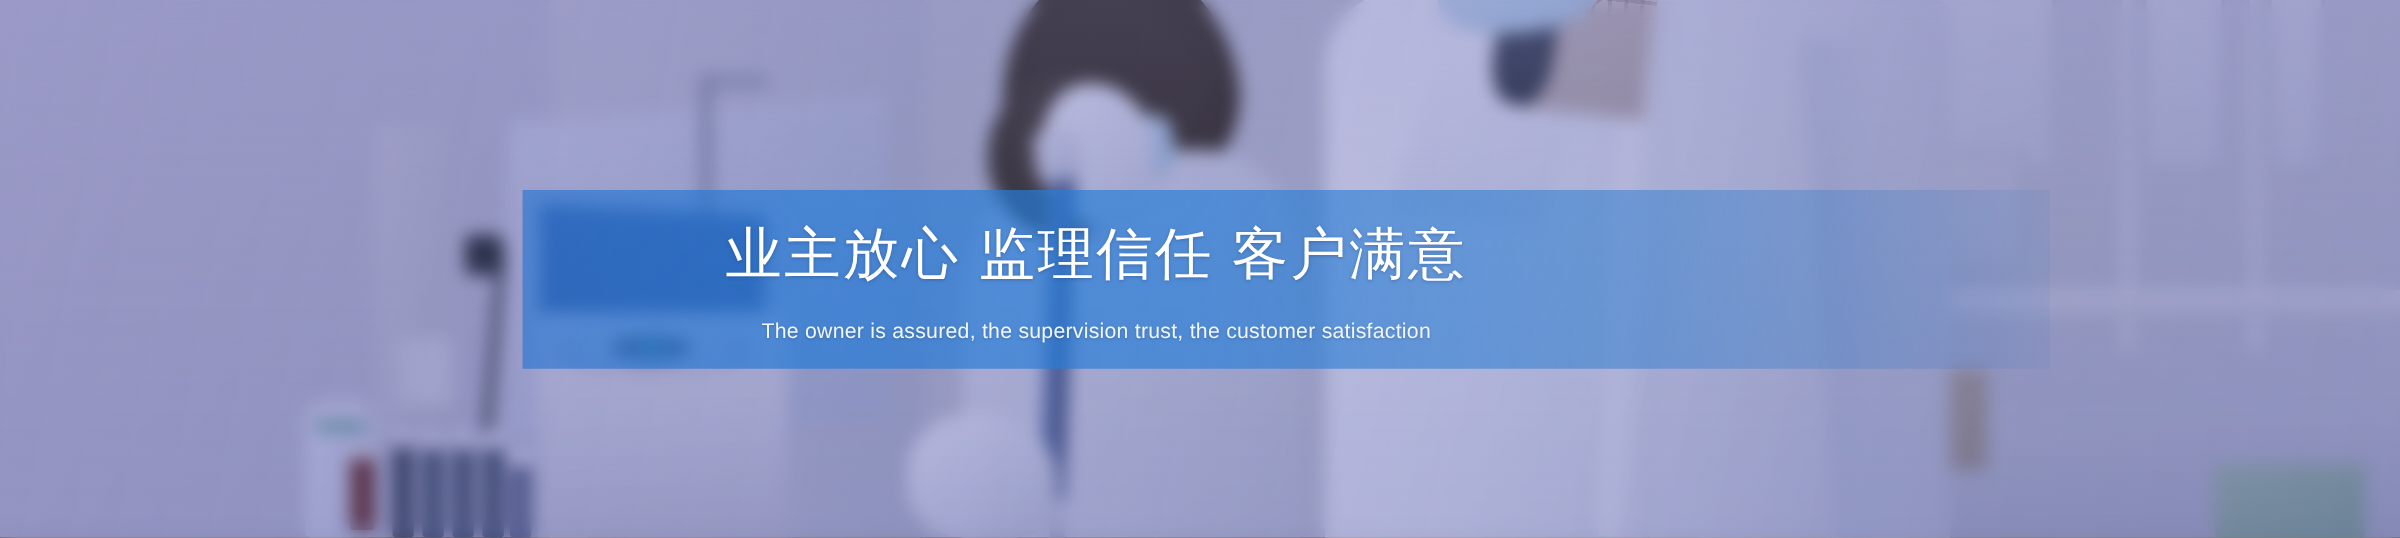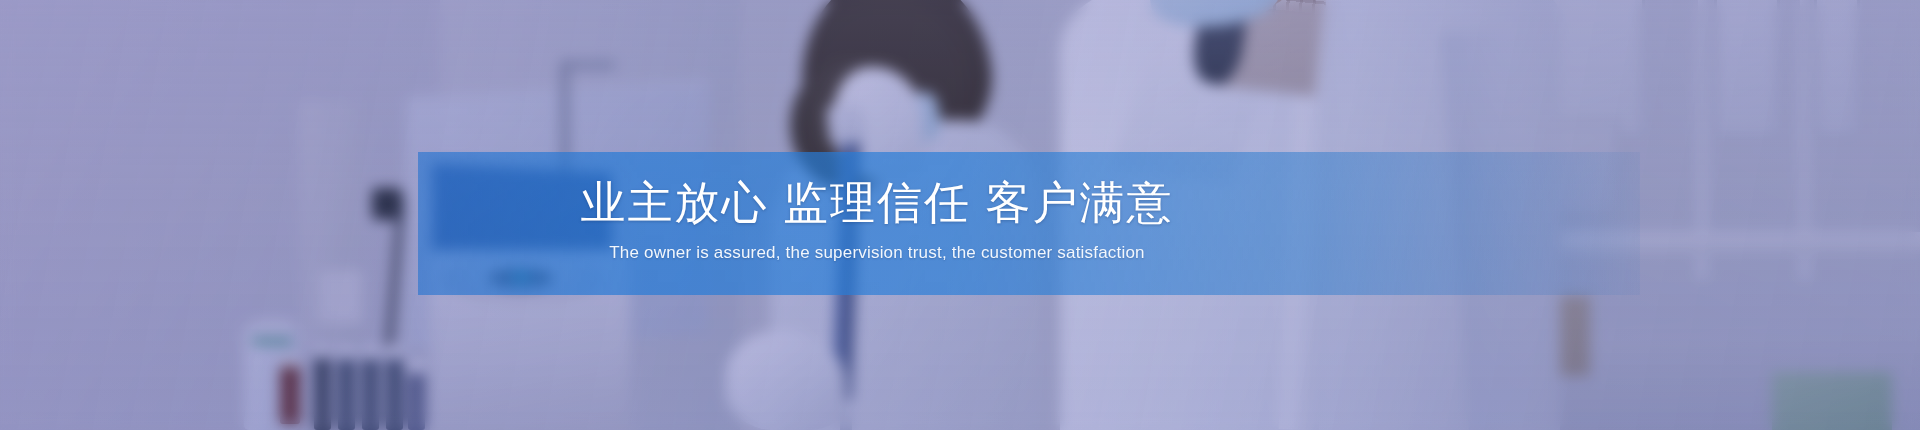--- a/index.html
+++ b/index.html
@@ -409,21 +409,21 @@
   }
   .band-inner {
     position: absolute;
     inset: 0;
     display: flex;
     flex-direction: column;
     align-items: center;
     justify-content: center;
   }
   .headline {
-    margin: 4px;
+    margin: 16px;
     color: #ffffff;
     font-size: 45px;
     font-weight: 400;
     letter-spacing: 2px;
     line-height: 1.18;
     white-space: nowrap;
     text-shadow: 0 1px 3px rgba(20,50,100,.35);
     transform: translateX(-152px);
   }
   .subline {

